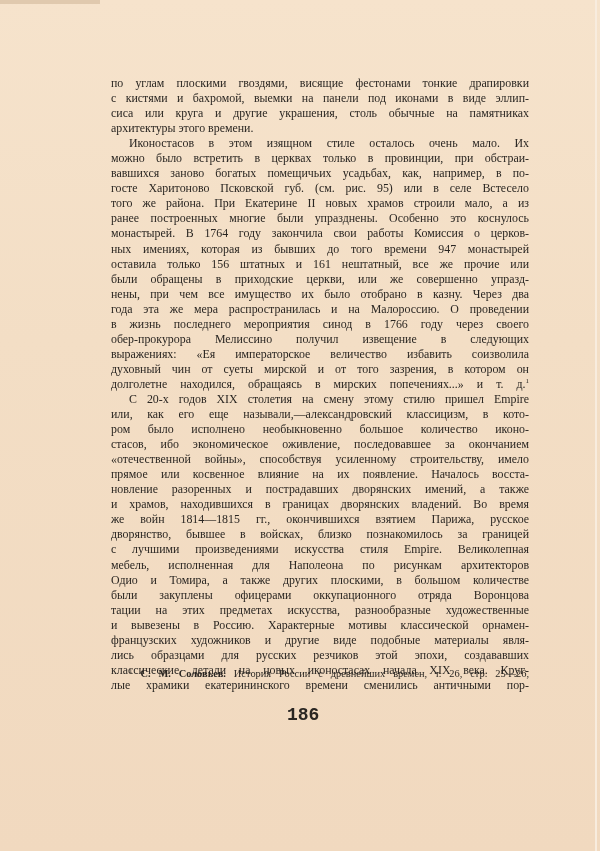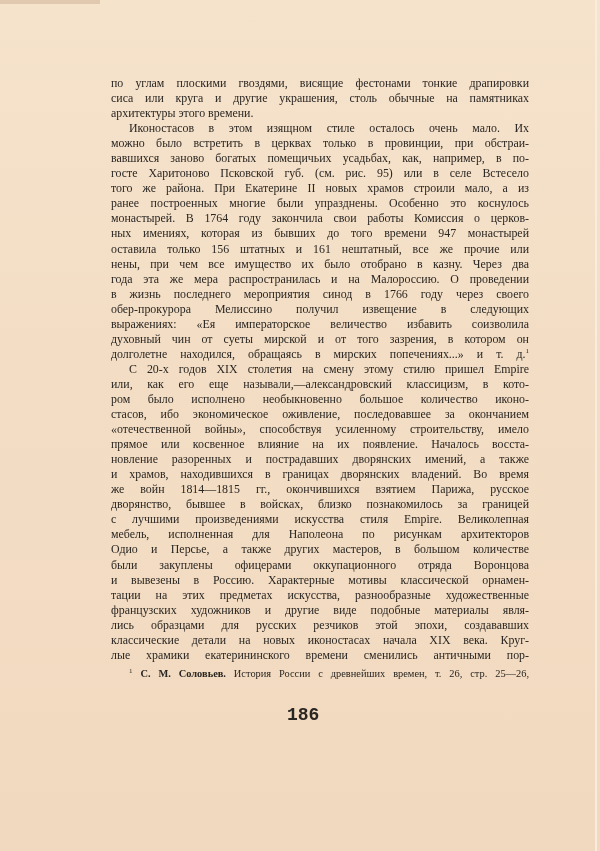--- a/index.html
+++ b/index.html
@@ -52,54 +52,56 @@
   </style>
 </head>
 <body>
 
 <div class="page">
   <div class="top-edge"></div>
   <div class="right-edge"></div>
 
   <div class="text-block">
     <span class="line">по углам плоскими гвоздями, висящие фестонами тонкие драпировки</span>
+    <span class="line">с кистями и бахромой, выемки на панели под иконами в виде эллип-</span>
     <span class="line">сиса или круга и другие украшения, столь обычные на памятниках</span>
     <span class="line last">архитектуры этого времени.</span>
     <span class="line indent">Иконостасов в этом изящном стиле осталось очень мало. Их</span>
     <span class="line">можно было встретить в церквах только в провинции, при обстраи-</span>
     <span class="line">вавшихся заново богатых помещичьих усадьбах, как, например, в по-</span>
     <span class="line">госте Харитоново Псковской губ. (см. рис. 95) или в селе Встесело</span>
     <span class="line">того же района. При Екатерине II новых храмов строили мало, а из</span>
     <span class="line">ранее построенных многие были упразднены. Особенно это коснулось</span>
     <span class="line">монастырей. В 1764 году закончила свои работы Комиссия о церков-</span>
     <span class="line">ных имениях, которая из бывших до того времени 947 монастырей</span>
     <span class="line">оставила только 156 штатных и 161 нештатный, все же прочие или</span>
+    <span class="line">были обращены в приходские церкви, или же совершенно упразд-</span>
     <span class="line">нены, при чем все имущество их было отобрано в казну. Через два</span>
     <span class="line">года эта же мера распространилась и на Малороссию. О проведении</span>
     <span class="line">в жизнь последнего мероприятия синод в 1766 году через своего</span>
     <span class="line">обер-прокурора Мелиссино получил извещение в следующих</span>
     <span class="line">выражениях: «Ея императорское величество избавить соизволила</span>
     <span class="line">духовный чин от суеты мирской и от того зазрения, в котором он</span>
     <span class="line"><span>долголетне находился, обращаясь в мирских попечениях...» и т. д.</span><sup>1</sup></span>
     <span class="line indent">С 20-х годов XIX столетия на смену этому стилю пришел Empire</span>
     <span class="line">или, как его еще называли,—александровский классицизм, в кото-</span>
     <span class="line">ром было исполнено необыкновенно большое количество иконо-</span>
     <span class="line">стасов, ибо экономическое оживление, последовавшее за окончанием</span>
     <span class="line">«отечественной войны», способствуя усиленному строительству, имело</span>
     <span class="line">прямое или косвенное влияние на их появление. Началось восста-</span>
     <span class="line">новление разоренных и пострадавших дворянских имений, а также</span>
     <span class="line">и храмов, находившихся в границах дворянских владений. Во время</span>
     <span class="line">же войн 1814—1815 гг., окончившихся взятием Парижа, русское</span>
     <span class="line">дворянство, бывшее в войсках, близко познакомилось за границей</span>
     <span class="line">с лучшими произведениями искусства стиля Empire. Великолепная</span>
     <span class="line">мебель, исполненная для Наполеона по рисункам архитекторов</span>
-    <span class="line">Одио и Персье, а также других мастеров, в большом количестве</span>
+    <span class="line">Одио и Томира, а также других плоскими, в большом количестве</span>
     <span class="line">были закуплены офицерами оккупационного отряда Воронцова</span>
+    <span class="line">тации на этих предметах искусства, разнообразные художественные</span>
     <span class="line">и вывезены в Россию. Характерные мотивы классической орнамен-</span>
-    <span class="line">тации на этих предметах искусства, разнообразные художественные</span>
     <span class="line">французских художников и другие виде подобные материалы явля-</span>
     <span class="line">лись образцами для русских резчиков этой эпохи, создававших</span>
     <span class="line">классические детали на новых иконостасах начала XIX века. Круг-</span>
     <span class="line">лые храмики екатерининского времени сменились античными пор-</span>
   </div>
 
   <div class="footnote">
     <span class="fn-line first"><span class="fn-mark">1</span> <span class="fn-author">С. М. Соловьев.</span><span> История России с древнейших времен, т. 26, стр. 25—26,</span></span>
   </div>
 

